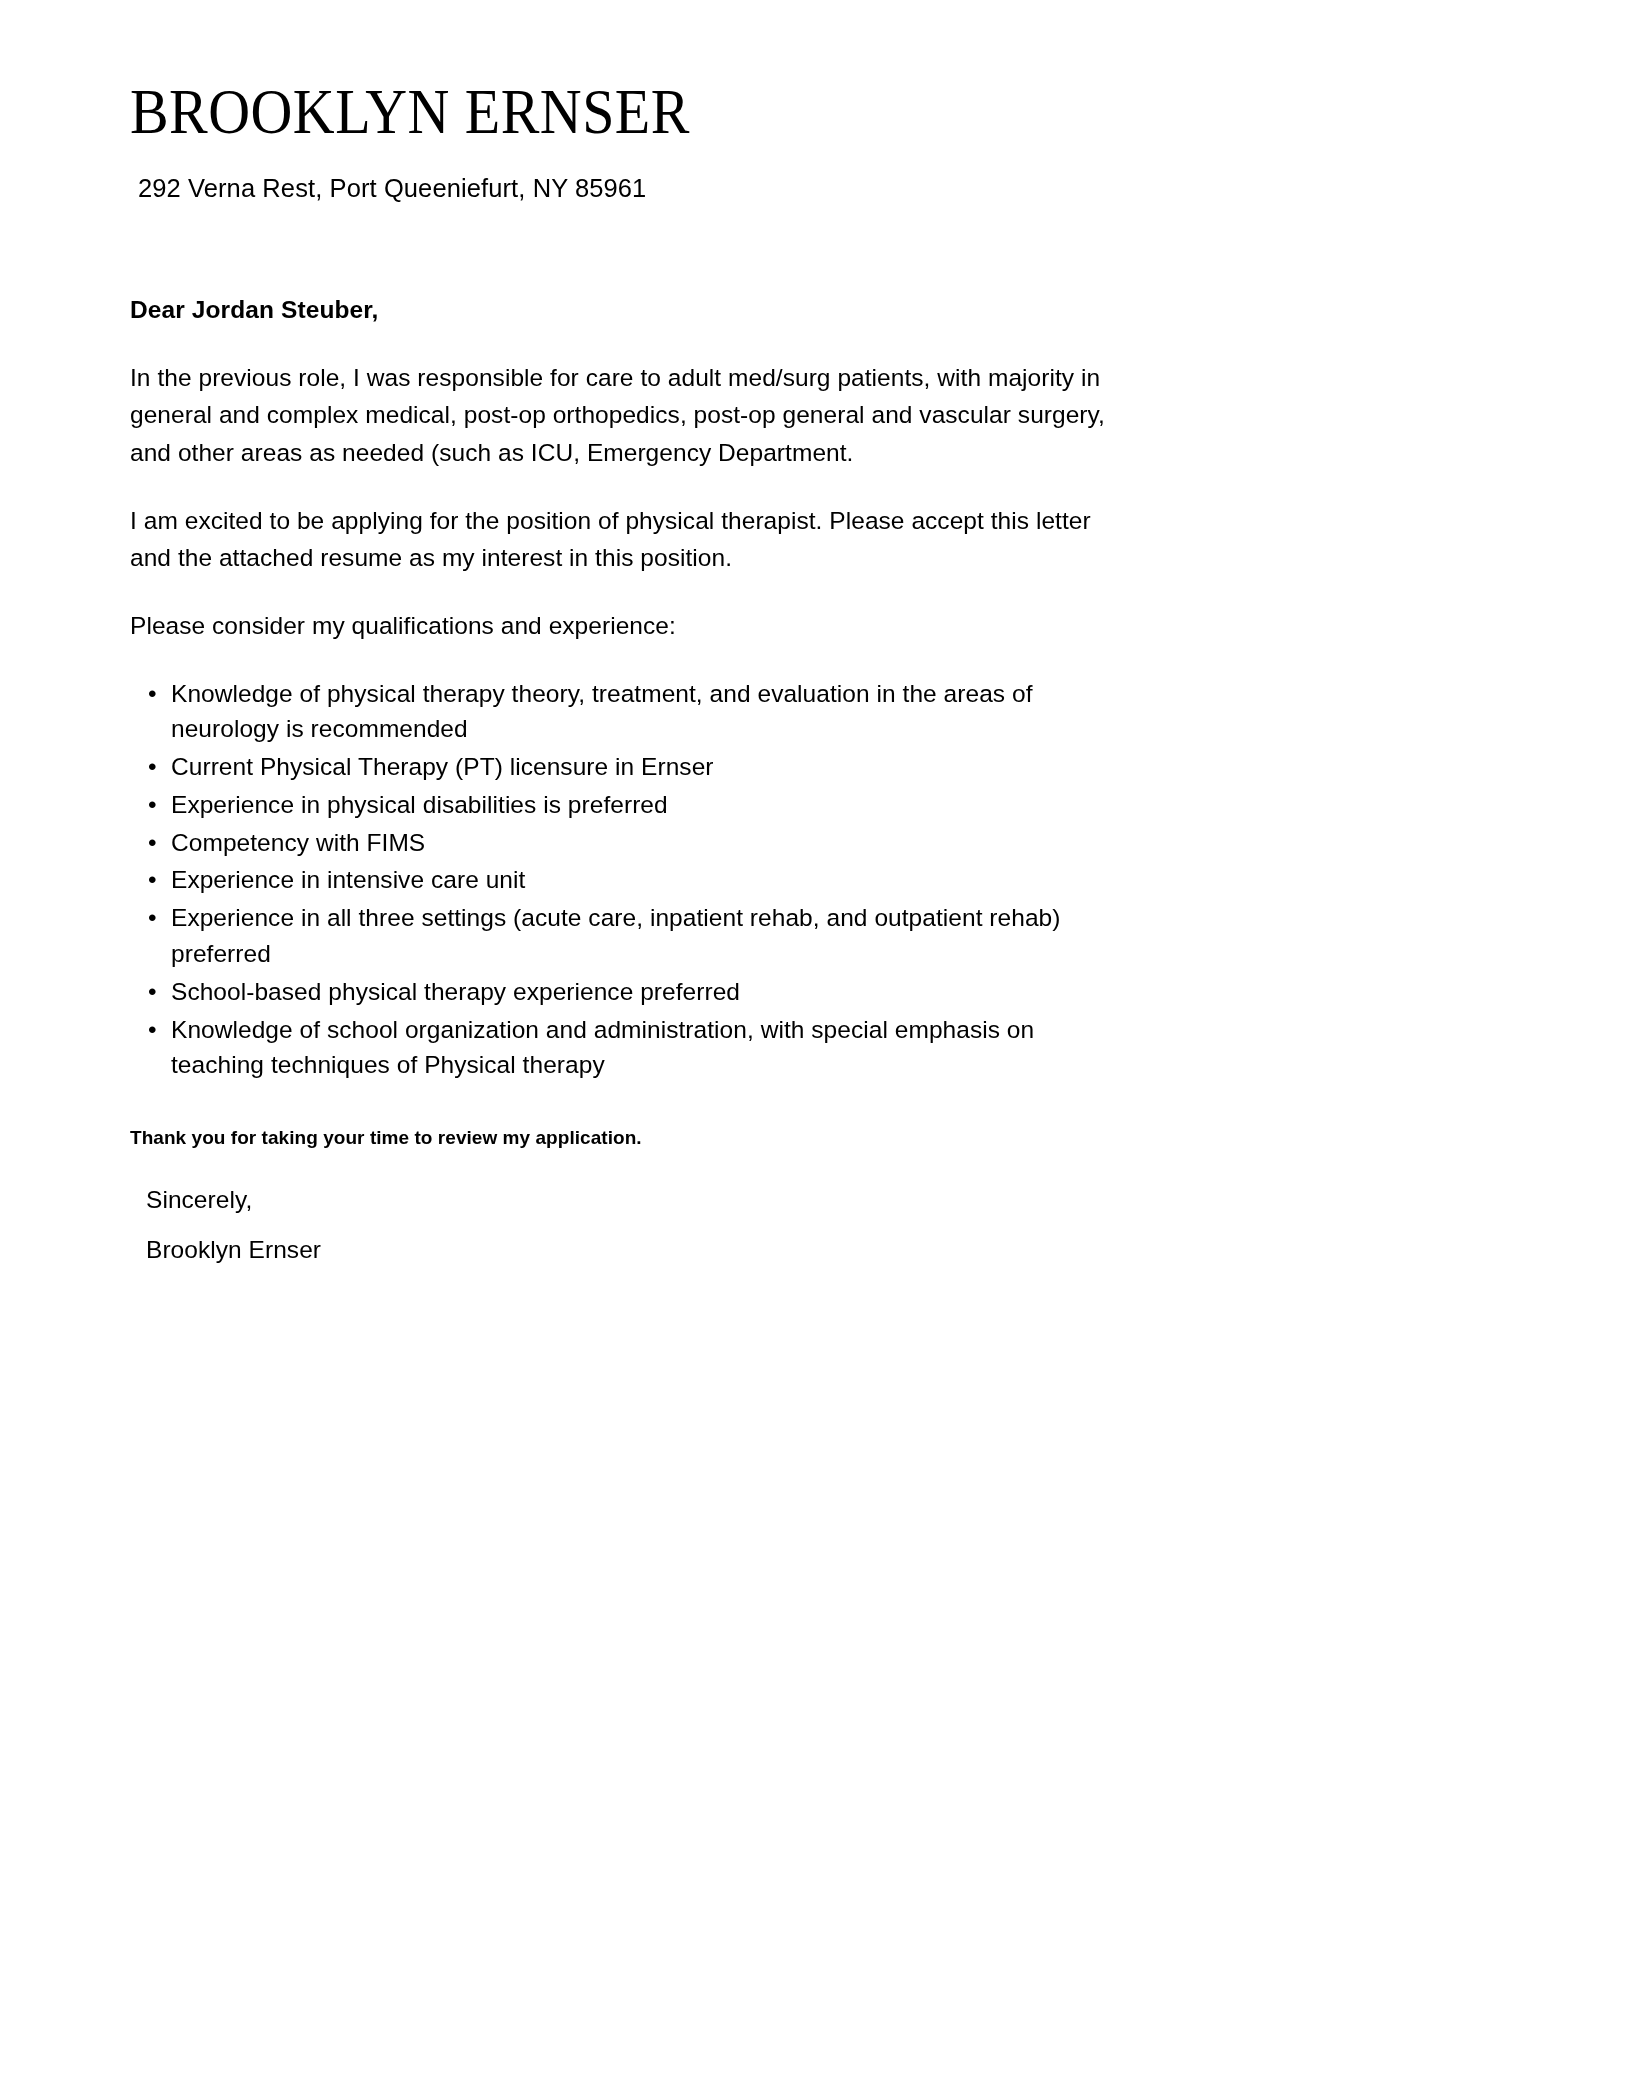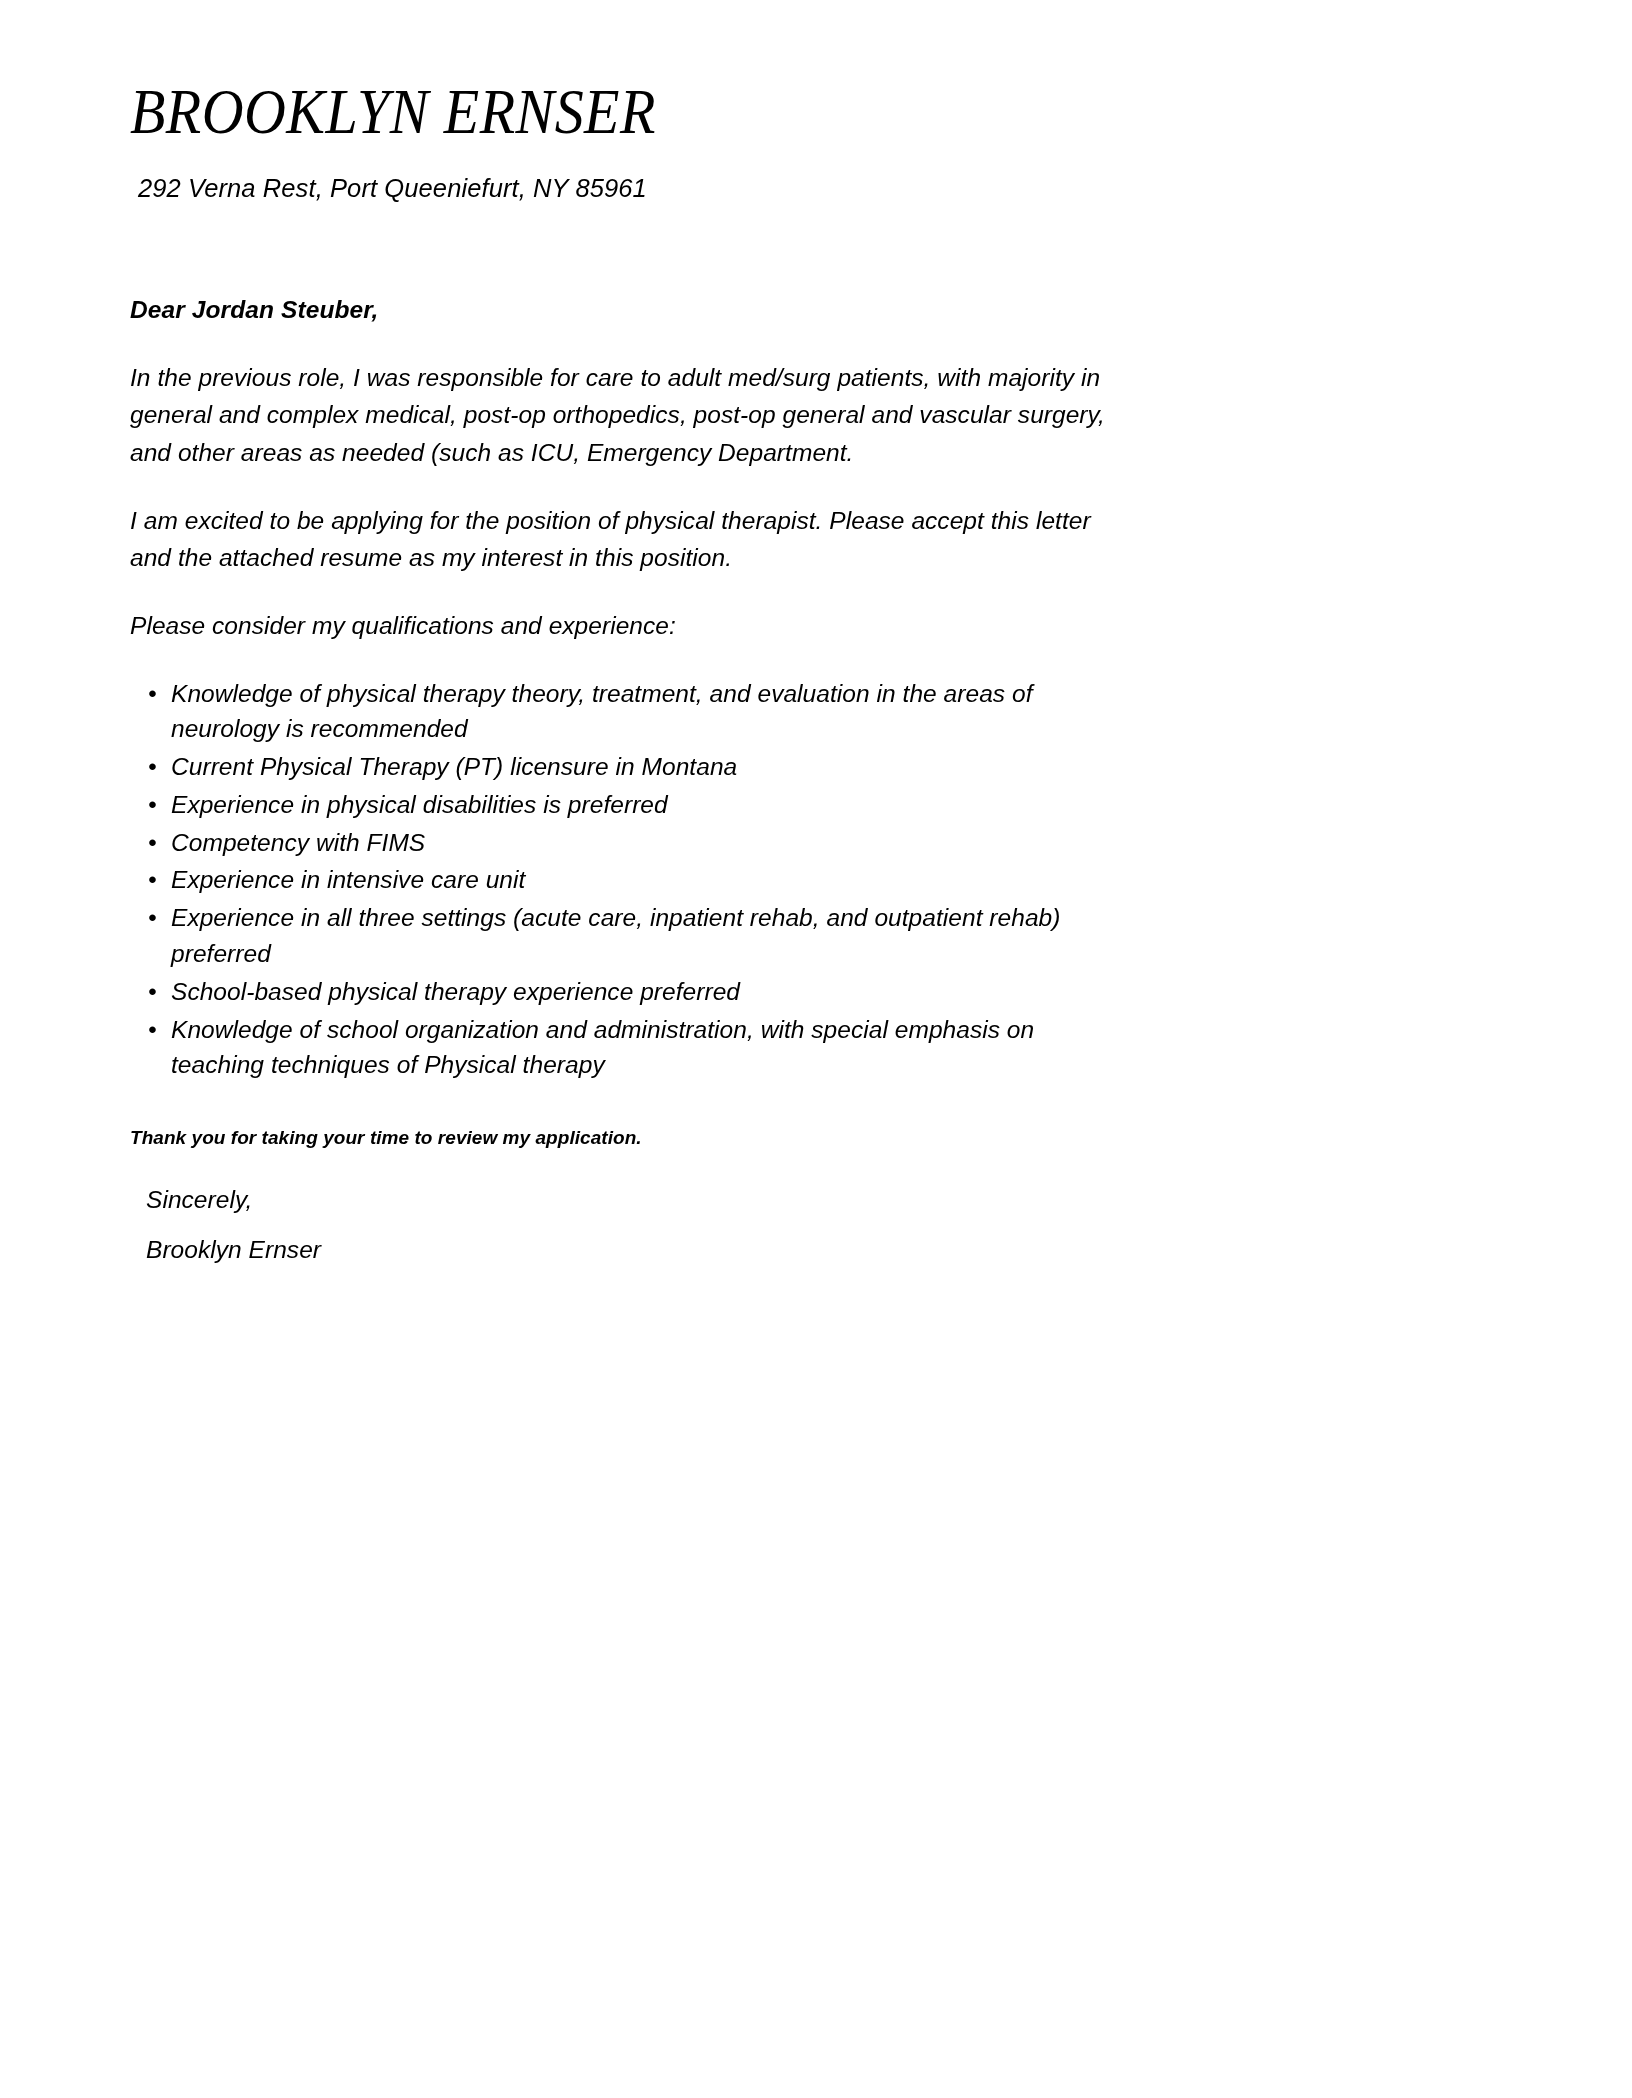--- a/index.html
+++ b/index.html
@@ -14,21 +14,20 @@
     color: #000000;
     -webkit-font-smoothing: antialiased;
   }
 
   .page {
     width: 1632px;
     min-height: 2098px;
     box-sizing: border-box;
     padding: 78px 107px 0 130px;
     background: #ffffff;
-    font-style: italic;
   }
 
   .letter {
     width: 1000px;
   }
 
   
   .name-heading {
     font-family: "Liberation Serif", "DejaVu Serif", serif;
     font-size: 63px;
@@ -127,21 +126,21 @@
       <p class="salutation">Dear Jordan Steuber,</p>
 
       <p class="para">In the previous role, I was responsible for care to adult med/surg patients, with majority in general and complex medical, post-op orthopedics, post-op general and vascular surgery, and other areas as needed (such as ICU, Emergency Department.</p>
 
       <p class="para">I am excited to be applying for the position of physical therapist. Please accept this letter and the attached resume as my interest in this position.</p>
 
       <p class="para">Please consider my qualifications and experience:</p>
 
       <ul class="qual-list">
         <li>Knowledge of physical therapy theory, treatment, and evaluation in the areas of neurology is recommended</li>
-        <li>Current Physical Therapy (PT) licensure in Montana</li>
+        <li>Current Physical Therapy (PT) licensure in Ernser</li>
         <li>Experience in physical disabilities is preferred</li>
         <li>Competency with FIMS</li>
         <li>Experience in intensive care unit</li>
         <li>Experience in all three settings (acute care, inpatient rehab, and outpatient rehab) preferred</li>
         <li>School-based physical therapy experience preferred</li>
         <li>Knowledge of school organization and administration, with special emphasis on teaching techniques of Physical therapy</li>
       </ul>
 
       <p class="closing-bold">Thank you for taking your time to review my application.</p>
 

